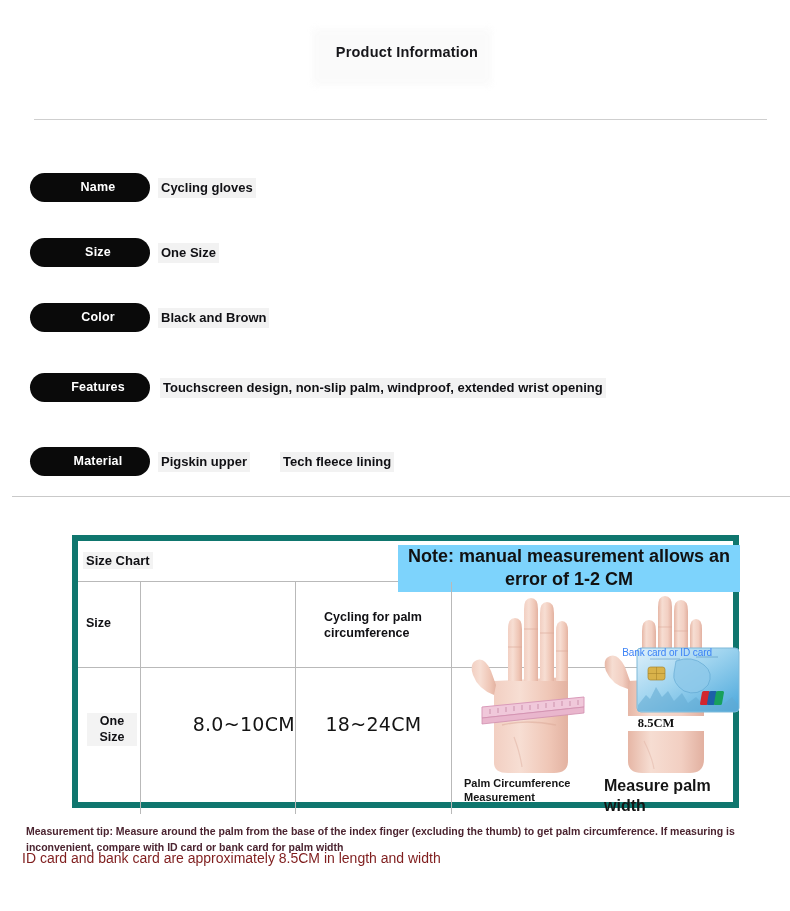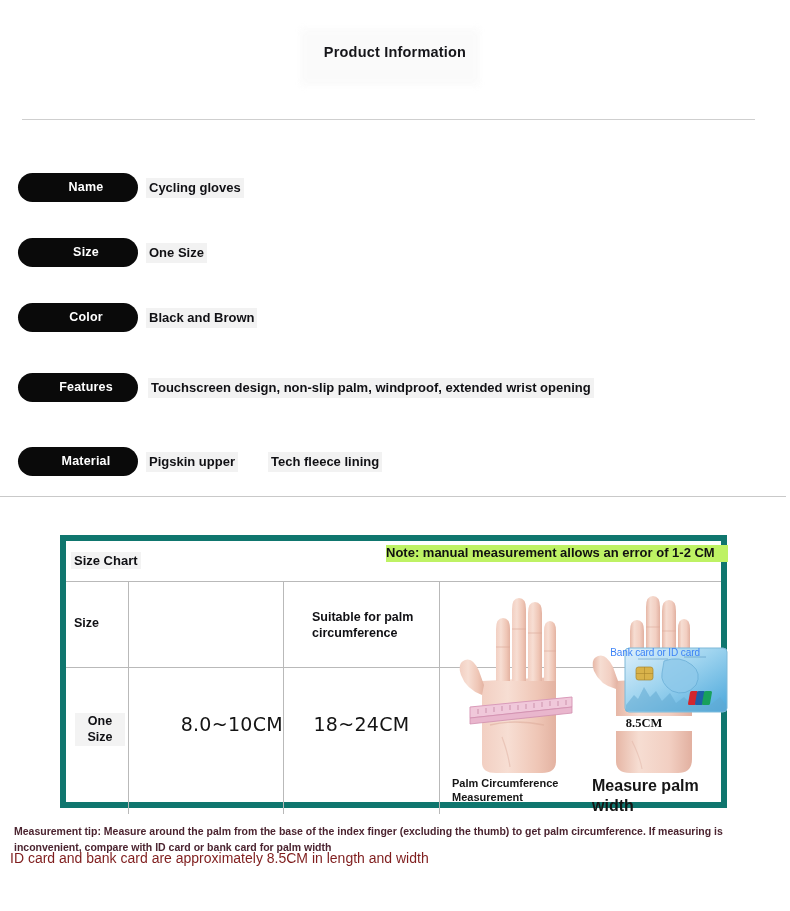--- a/index.html
+++ b/index.html
@@ -1,21 +1,21 @@
 <!DOCTYPE html>
 <html><head>
 <meta charset="utf-8">
 <style>
   html,body{margin:0;padding:0;}
   body{
     width:790px;height:911px;position:relative;background:#ffffff;
     font-family:"Liberation Sans","DejaVu Sans",sans-serif;
     color:#111;overflow:hidden;
   }
-  .page{position:absolute;inset:0;}
+  .page{position:absolute;inset:0;margin-left:12px;}
 
   
   .title{
     position:absolute;left:0;top:44px;width:790px;text-align:center;
     font-size:14.5px;font-weight:bold;letter-spacing:.2px;color:#16161a;
   }
   .ghost{
     position:absolute;left:300px;top:28px;width:180px;height:58px;
     background:#fafafa;border-radius:2px;filter:blur(3px);opacity:.85;
   }
@@ -54,23 +54,23 @@
   .tbl-head{
     position:absolute;left:0;top:0;width:100%;height:41px;
     border-bottom:1px solid #b9b9b9;box-sizing:border-box;
   }
   .tbl-head .sc{
     position:absolute;left:5px;top:11px;
     font-size:13px;font-weight:bold;color:#101014;
     background:#f3f3f3;padding:1px 3px;
   }
   .tbl-head .note{
-    position:absolute;left:320px;top:4px;width:342px;
-    font-size:13px;font-weight:bold;color:#111;line-height:1.3;
-    background:#bef264;
+    position:absolute;left:320px;top:4px;width:342px;text-align:center;
+    font-size:18px;font-weight:bold;color:#111;line-height:1.3;
+    background:#7dd3fc;
   }
   .col-sep{position:absolute;top:41px;width:1px;height:232px;background:#b9b9b9;}
   .row-sep{position:absolute;left:0;top:126px;width:100%;height:1px;background:#b9b9b9;}
 
   .cell{position:absolute;box-sizing:border-box;}
   .hdr-txt{
     font-size:12.5px;font-weight:bold;color:#101014;line-height:1.28;
   }
   .big-val{
     font-size:19px;color:#141414;font-weight:normal;
@@ -164,21 +164,21 @@
       <div class="sc">Size Chart</div>
       <div class="note">Note: manual measurement allows an error of 1-2 CM</div>
     </div>
 
     <div class="col-sep" style="left:62px"></div>
     <div class="col-sep" style="left:217px"></div>
     <div class="col-sep" style="left:373px"></div>
     <div class="row-sep"></div>
 
     <div class="cell hdr-txt" style="left:8px;top:74px;width:52px">Size</div>
-    <div class="cell hdr-txt" style="left:246px;top:68px;width:122px">Suitable for palm circumference</div>
+    <div class="cell hdr-txt" style="left:246px;top:68px;width:122px">Cycling for palm circumference</div>
 
     <div class="cell one-size" style="left:9px;top:172px;width:50px">One Size</div>
     <div class="cell big-val" style="left:63px;top:172px;width:154px;text-align:right">8.0~10CM</div>
     <div class="cell big-val" style="left:218px;top:172px;width:155px;text-align:center">18~24CM</div>
 
     <div class="imgcell">
 
       <svg class="handwrap" style="left:10px;top:2px" width="132" height="190" viewBox="0 0 132 190">
         <defs>
           <linearGradient id="skinL" x1="0" y1="0" x2="1" y2="0">

